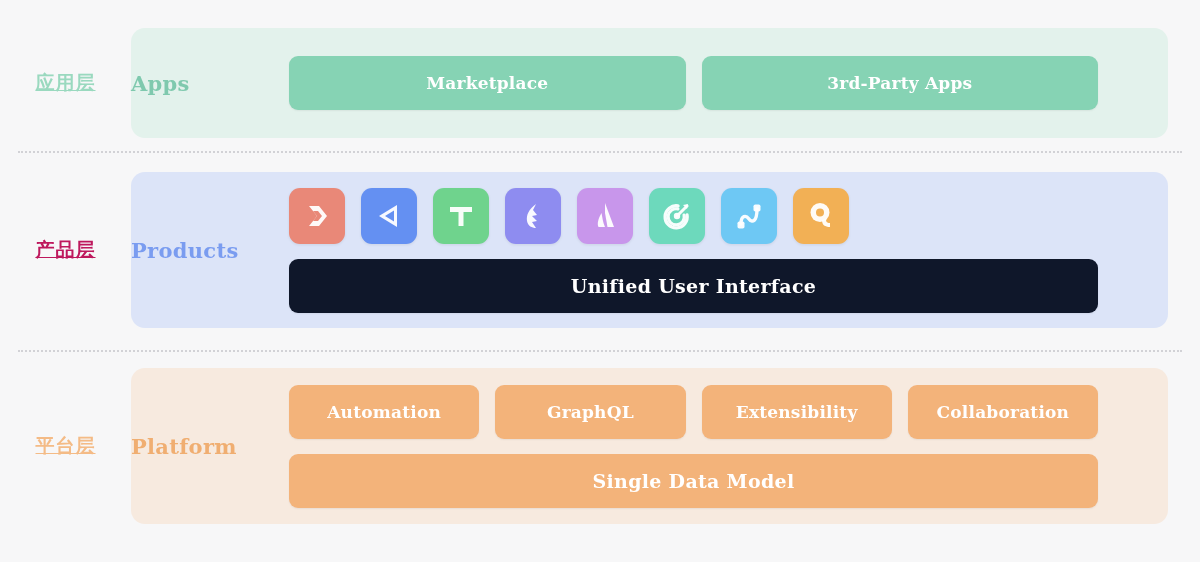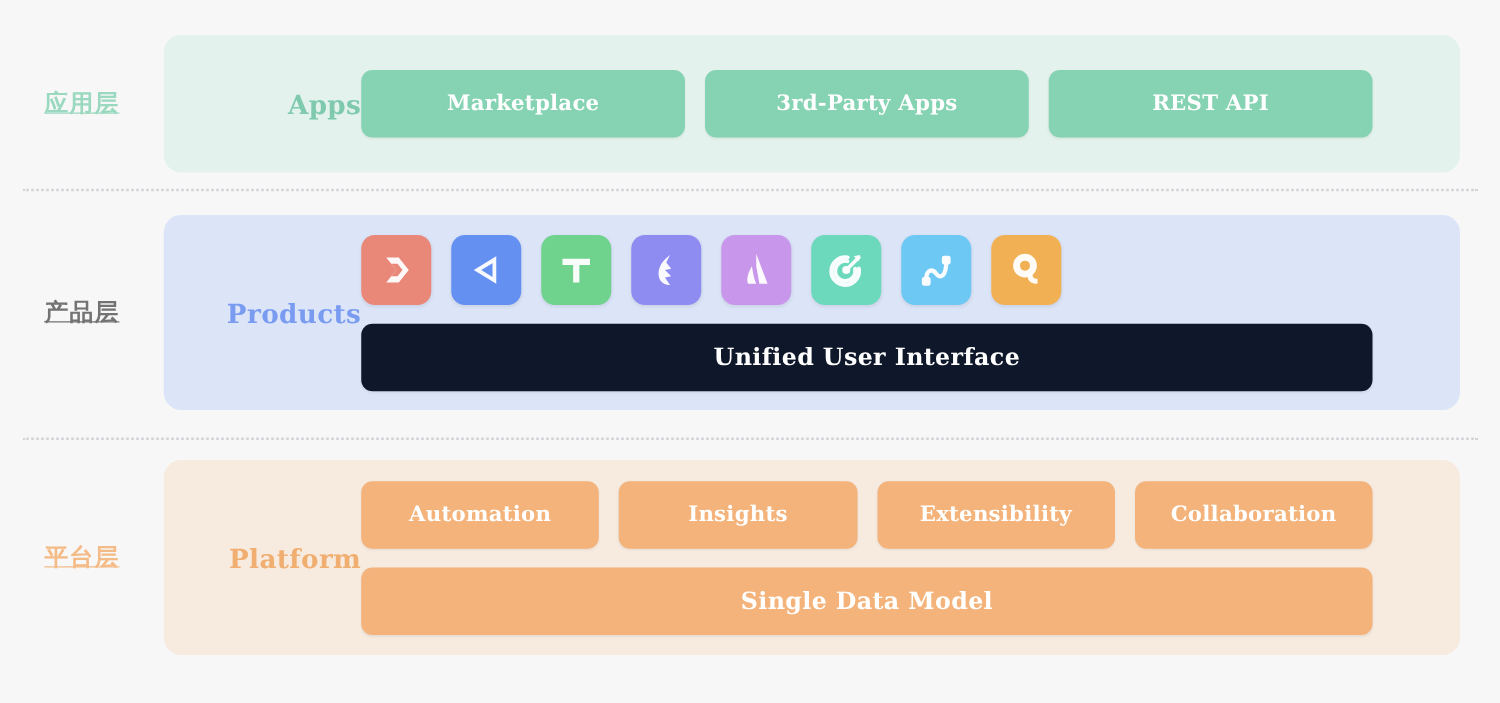--- a/index.html
+++ b/index.html
@@ -43,21 +43,21 @@
     width: 1037px;
     box-sizing: border-box;
     border-radius: 14px;
     display: flex;
     align-items: center;
     padding: 0;
   }
   .panel-title {
     flex: 0 0 158px;
     width: 158px;
-    text-align: right;
+    text-align: left;
     font-family: "DejaVu Serif", serif;
     font-weight: 700;
     font-size: 21px;
     letter-spacing: 0.3px;
   }
   .panel-body {
     flex: 1 1 auto;
     padding-right: 70px;
     display: flex;
     flex-direction: column;
@@ -102,21 +102,21 @@
   #apps-row { top: 28px; height: 110px; }
   #apps-panel { background: #E3F2EC; height: 110px; }
   #apps-title { color: #7FC9AE; }
   #apps-tag { color: #9AD9BF; }
   .pill-apps { background: #86D3B4; }
 
   
   #products-row { top: 172px; height: 156px; }
   #products-panel { background: #DCE4F8; height: 156px; }
   #products-title { color: #7A9CF0; }
-  #products-tag { color: #737373; }
+  #products-tag { color: #be185d; }
 
   .icon-row {
     display: flex;
     gap: 16px;
   }
   .app-icon {
     flex: 1 1 0;
     height: 56px;
     max-width: 56px;
     border-radius: 11px;
@@ -153,21 +153,20 @@
 <div class="diagram">
 
   <div class="layer-row" id="apps-row">
     <div class="layer-tag" id="apps-tag">应用层</div>
     <div class="layer-panel" id="apps-panel">
       <div class="panel-title" id="apps-title">Apps</div>
       <div class="panel-body">
         <div class="pill-row">
           <div class="pill pill-apps">Marketplace</div>
           <div class="pill pill-apps">3rd-Party Apps</div>
-          <div class="pill pill-apps">REST API</div>
         </div>
       </div>
     </div>
   </div>
 
   <div class="divider" id="divider-1"></div>
 
   <div class="layer-row" id="products-row">
     <div class="layer-tag" id="products-tag">产品层</div>
     <div class="layer-panel" id="products-panel">
@@ -244,21 +243,21 @@
 
   <div class="divider" id="divider-2"></div>
 
   <div class="layer-row" id="platform-row">
     <div class="layer-tag" id="platform-tag">平台层</div>
     <div class="layer-panel" id="platform-panel">
       <div class="panel-title" id="platform-title">Platform</div>
       <div class="panel-body">
         <div class="pill-row">
           <div class="pill pill-platform">Automation</div>
-          <div class="pill pill-platform">Insights</div>
+          <div class="pill pill-platform">GraphQL</div>
           <div class="pill pill-platform">Extensibility</div>
           <div class="pill pill-platform">Collaboration</div>
         </div>
         <div class="wide-bar bar-sdm">Single Data Model</div>
       </div>
     </div>
   </div>
 
 </div>
 

